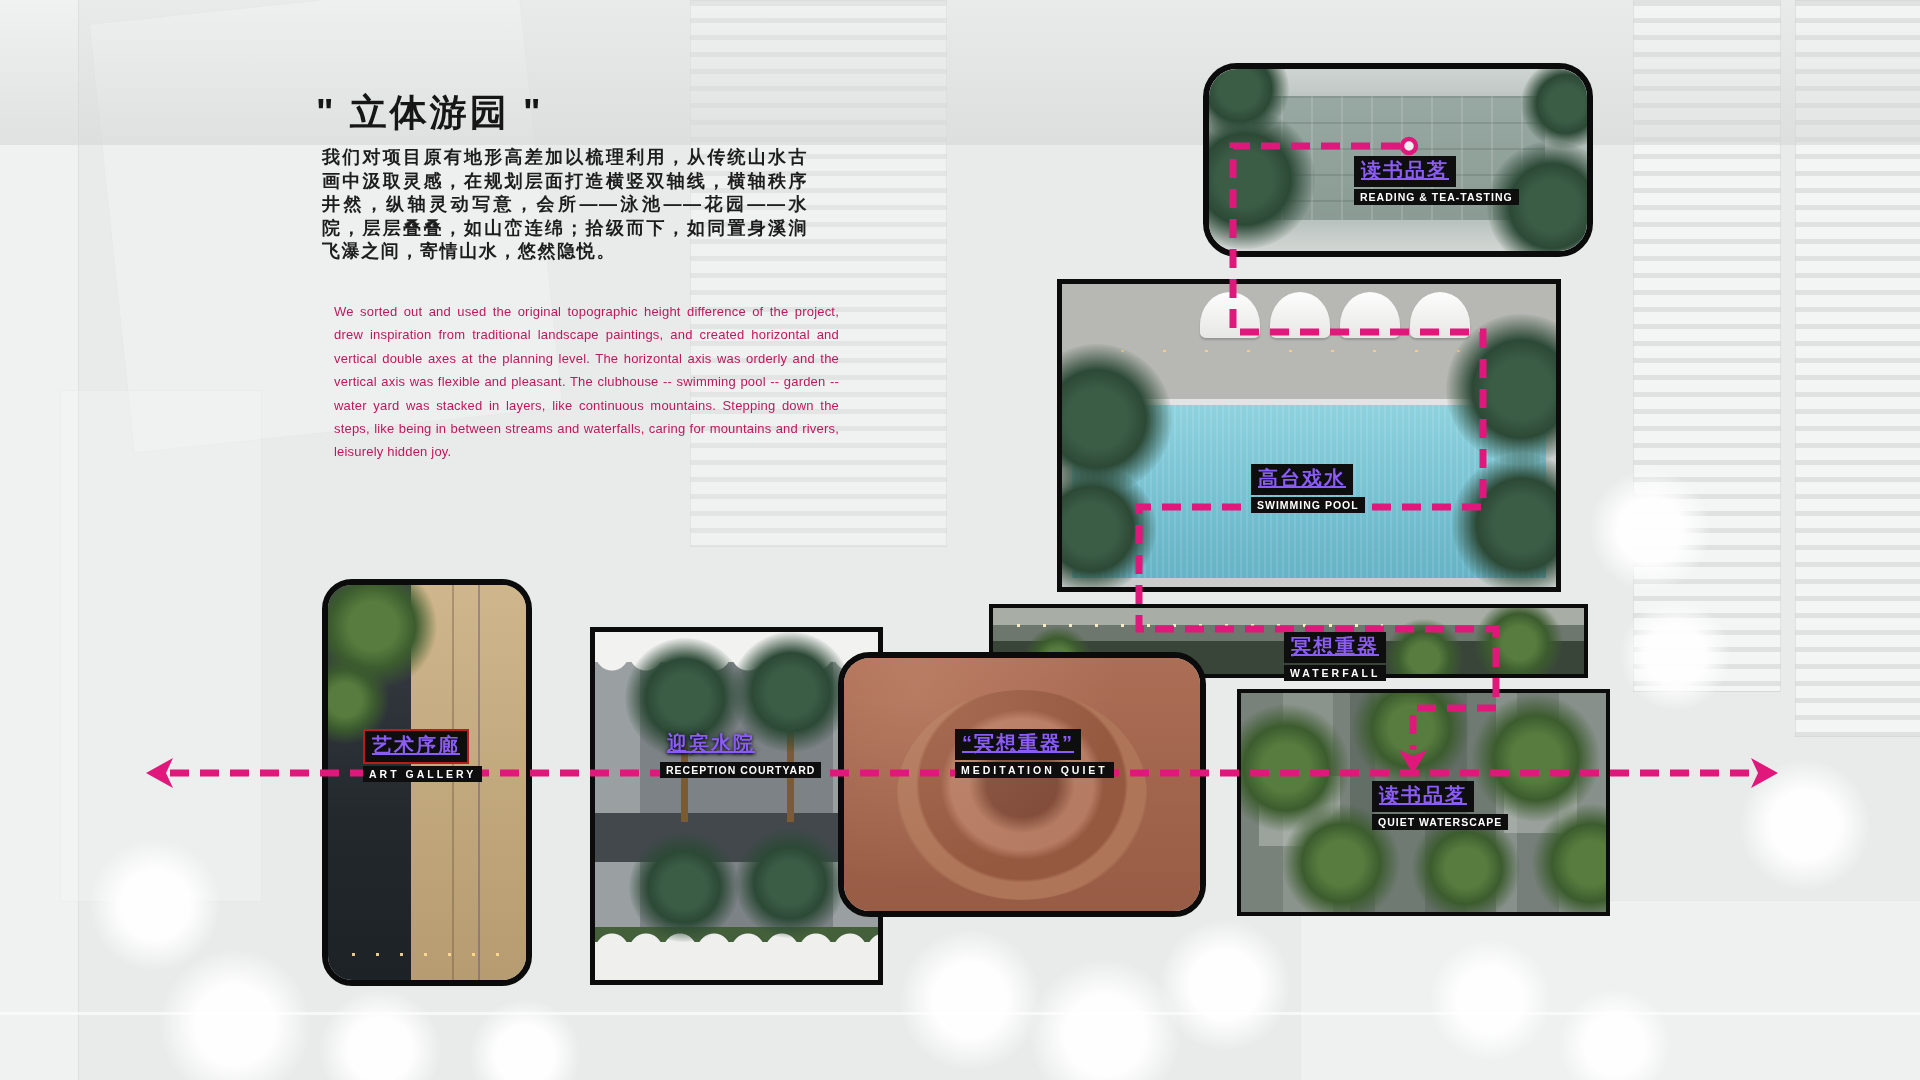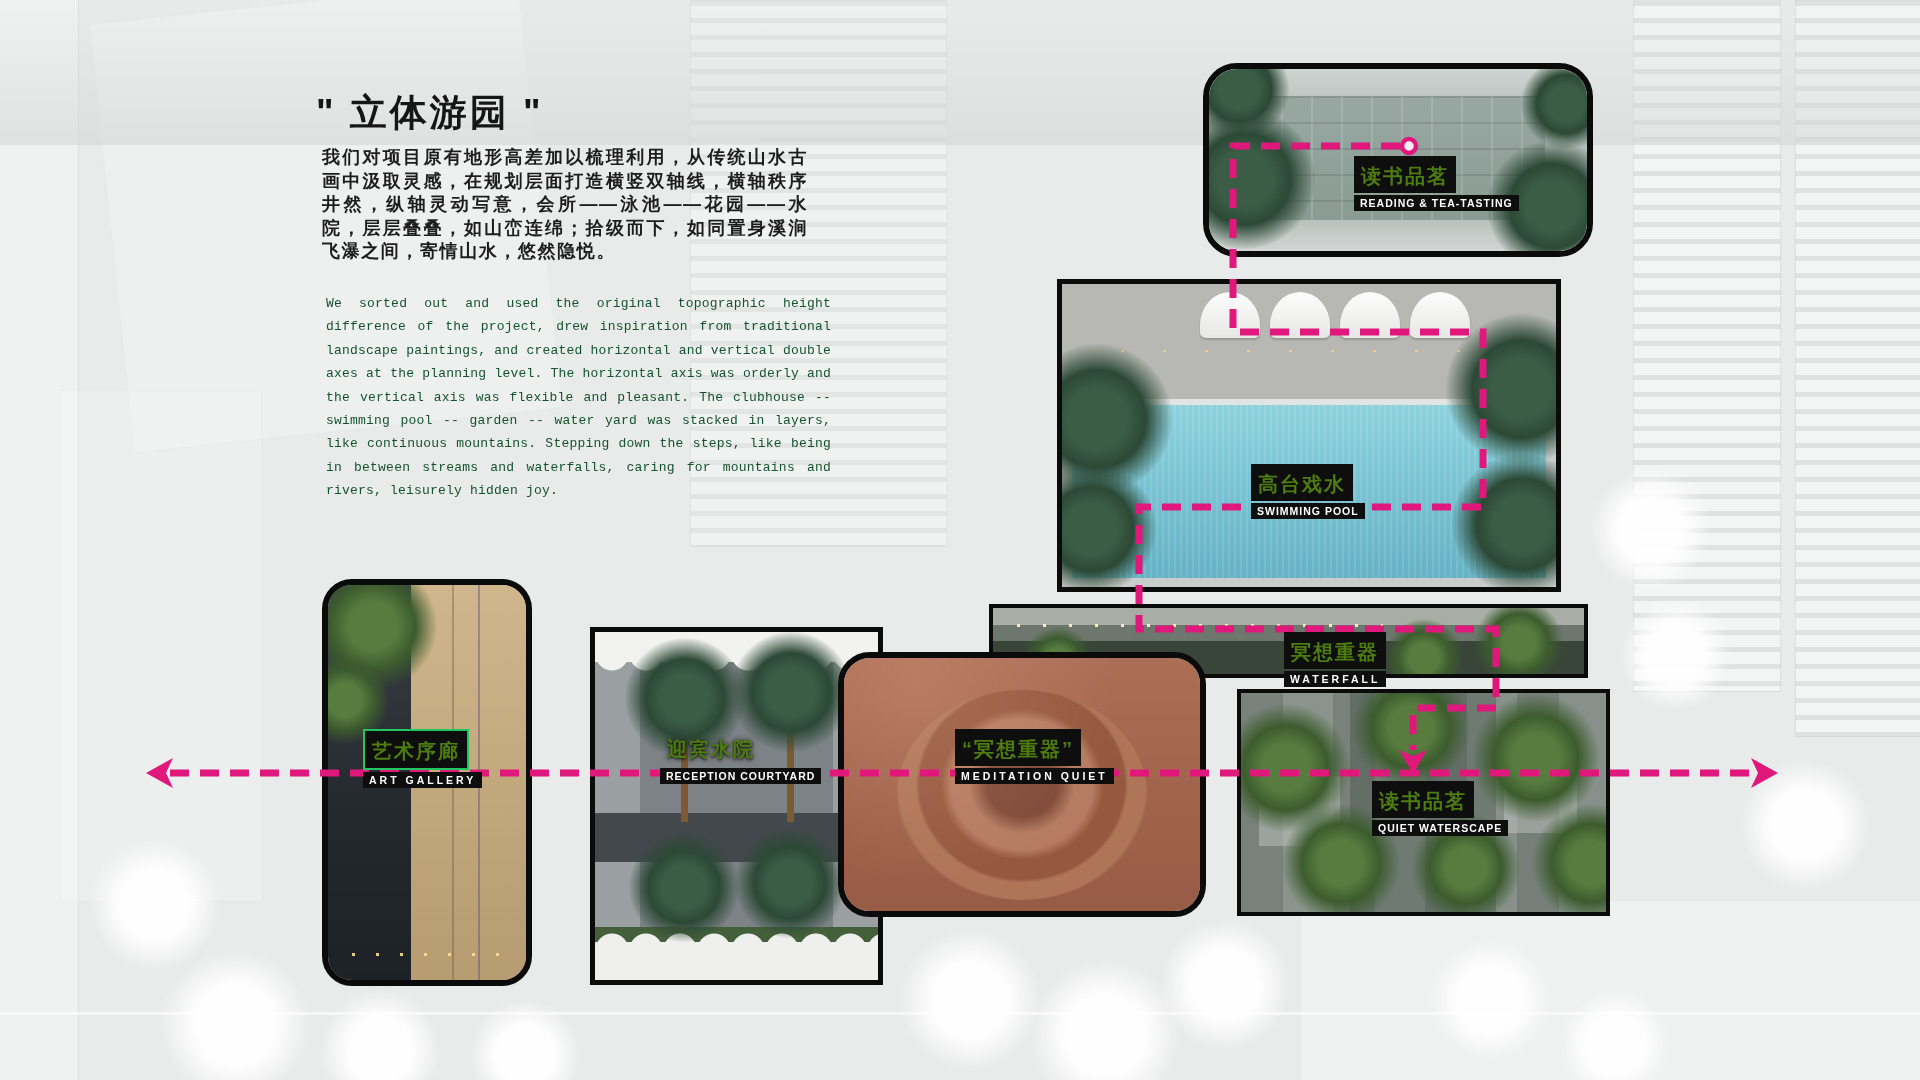--- a/index.html
+++ b/index.html
@@ -15,23 +15,23 @@
         background:radial-gradient(circle,rgba(255,255,255,.95) 0 38%,rgba(255,255,255,0) 72%);}
   .bg-ground{left:0;top:935;width:1920px;height:145px;
              background:linear-gradient(180deg,rgba(224,226,226,0),rgba(213,215,215,.6));}
   .bg-road{background:rgba(255,255,255,.85);}
   
   .title{position:absolute;left:316px;top:88px;margin:0;font-size:37px;font-weight:bold;
          color:#161616;letter-spacing:3px;z-index:1;}
   .para-zh{position:absolute;left:322px;top:146px;width:486px;margin:0;font-size:18px;
            line-height:23.6px;letter-spacing:1.6px;font-weight:bold;color:#1d1d1d;
            text-align:justify;z-index:1;}
-  .para-en{position:absolute;left:322px;top:288px;width:505px;margin:4px;
-           font-family:Liberation Mono, monospace;font-size:13px;line-height:23.4px;
-           letter-spacing:.2px;color:#14532d;text-align:justify;z-index:1;}
+  .para-en{position:absolute;left:322px;top:288px;width:505px;margin:12px;
+           font-family:Liberation Sans, sans-serif;font-size:13px;line-height:23.4px;
+           letter-spacing:.2px;color:#be185d;text-align:justify;z-index:1;}
   
   .panel{position:absolute;border:5px solid #0b0b0b;box-sizing:border-box;overflow:hidden;
          background:#c9cdcc;z-index:2;}
   .rnd{border-radius:32px;border-width:6px;}
   .dec{position:absolute;}
   .palm{position:absolute;border-radius:50%;
         background:radial-gradient(circle,#3b5d46 0 28%,#2c4936 46%,rgba(44,73,54,0) 72%);}
   .canopy{position:absolute;border-radius:50%;
         background:radial-gradient(circle,#587c3f 0 26%,#3c5c2e 46%,rgba(60,92,46,0) 70%);}
   
@@ -78,23 +78,23 @@
   .p6-ring{left:50%;top:54%;width:250px;height:210px;transform:translate(-50%,-50%);border-radius:50%;
       background:radial-gradient(ellipse at 50% 45%,#6f4536 0 20%,#b4836c 30% 40%,#8a573f 46% 58%,#a97a5f 60% 70%,#7c4c3a 74% 100%);}
   .p6-tint{inset:0;background:radial-gradient(circle at 20% 10%,rgba(235,185,155,.22),rgba(0,0,0,0) 55%),rgba(190,98,70,.22);}
   
   .p7-base{inset:0;
       background-image:repeating-linear-gradient(90deg,rgba(55,66,60,.22) 0 42px,rgba(0,0,0,0) 42px 92px),
                        linear-gradient(90deg,#8b948c 0 30%,#6f7a72 30% 70%,#87908a 70% 100%);}
   .p7-stone{background:rgba(200,205,200,.45);}
   
   .label{position:absolute;z-index:5;text-align:left;}
-  .label .zh{display:table;background:#0e0e0e;color:#4d7c0f;font-size:20px;font-weight:bold;
-             letter-spacing:2px;padding:7px 7px 3px;white-space:nowrap;}
-  .label .zh.boxed-outline{border:2px solid #22c55e;}
+  .label .zh{display:table;background:#0e0e0e;color:#8b5cf6;font-size:20px;font-weight:bold;
+             letter-spacing:2px;padding:1px 7px 3px;white-space:nowrap;text-decoration:underline;}
+  .label .zh.boxed-outline{border:2px solid #b91c1c;}
   .label .zh.plain{background:transparent;border:none;
              text-shadow:0 1px 3px rgba(0,0,0,.85),0 0 6px rgba(0,0,0,.6);}
   .label .en{display:table;margin-top:2px;background:#0e0e0e;color:#fff;font-size:10.5px;
              font-weight:bold;letter-spacing:1px;padding:2px 6px;white-space:nowrap;}
   .label .en.wide{letter-spacing:3px;}
   
   .routes{position:absolute;left:0;top:0;z-index:4;pointer-events:none;}
   .routes .dash{fill:none;stroke:var(--accent,#E0187C);stroke-width:7;stroke-dasharray:19 11;}
   .routes .head{fill:var(--accent,#E0187C);}
   .routes .node{fill:#efefef;stroke:var(--accent,#E0187C);stroke-width:4.5;}

